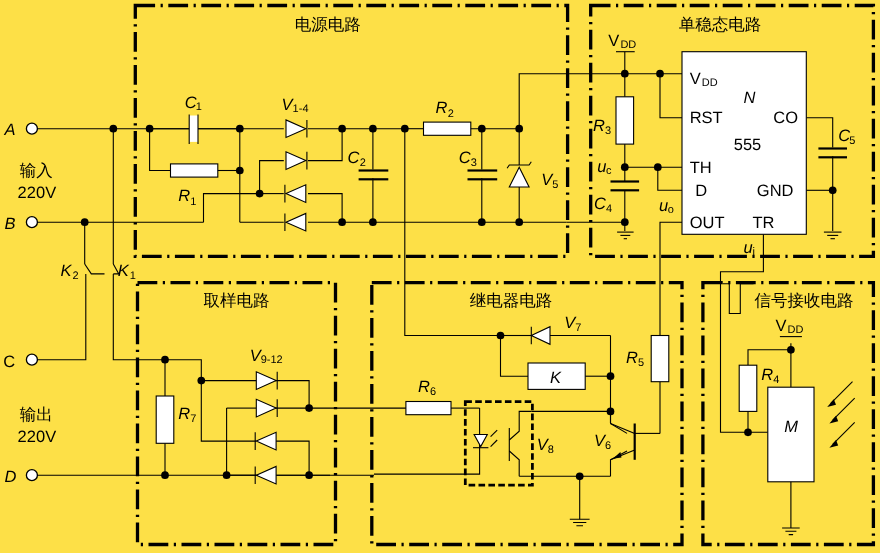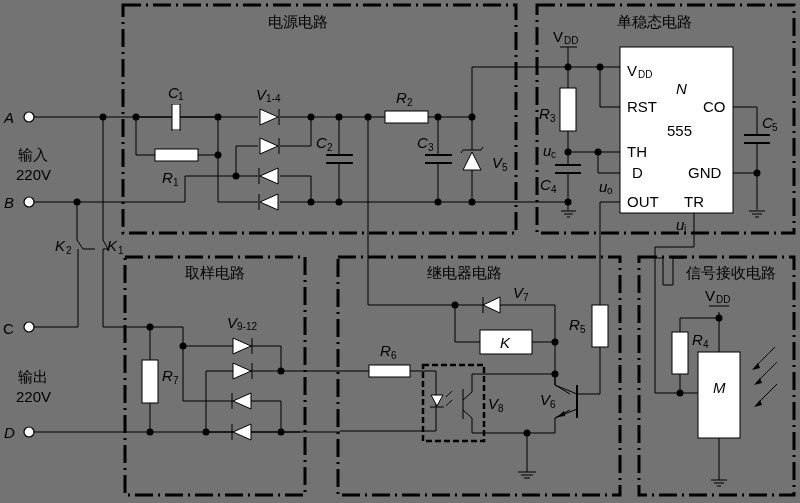--- a/index.html
+++ b/index.html
@@ -1,16 +1,16 @@
 <!DOCTYPE html>
 <html><head>
 <meta charset="utf-8">
 <style>
   html, body { margin: 0; padding: 0; background: #ffffff; }
-  #canvas { width: 800px; height: 503px; position: relative; overflow: hidden; background: #737373; }
+  #canvas { width: 800px; height: 503px; position: relative; overflow: hidden; background: #fde047; }
   svg { display: block; }
   .wire { stroke: #000; stroke-width: 1; fill: none; }
   .comp { stroke: #000; stroke-width: 1; fill: #fff; }
   .compn { stroke: #000; stroke-width: 1; fill: none; }
   .thick { stroke: #000; stroke-width: 2; fill: none; }
   .border { stroke: #000; stroke-width: 3; fill: none; stroke-dasharray: 18 5 2 5; }
   .optobox { stroke: #000; stroke-width: 2.5; fill: none; stroke-dasharray: 6 3; }
   .dot { fill: #000; }
   .term { stroke: #000; stroke-width: 1.2; fill: #fff; }
   .lbl { font-family: "Liberation Sans", sans-serif; font-size: 15px; fill: #000; }

